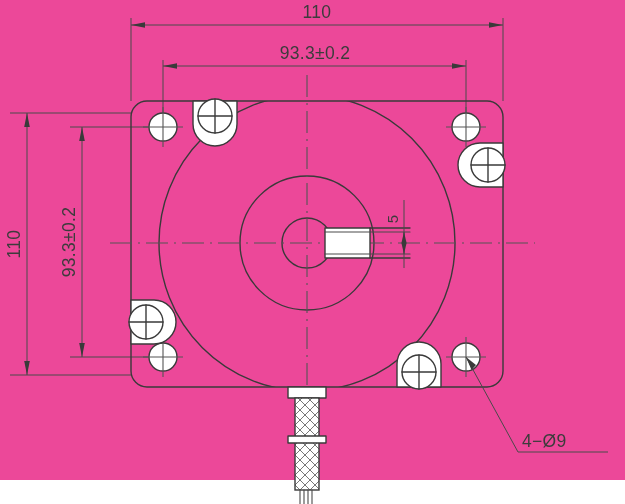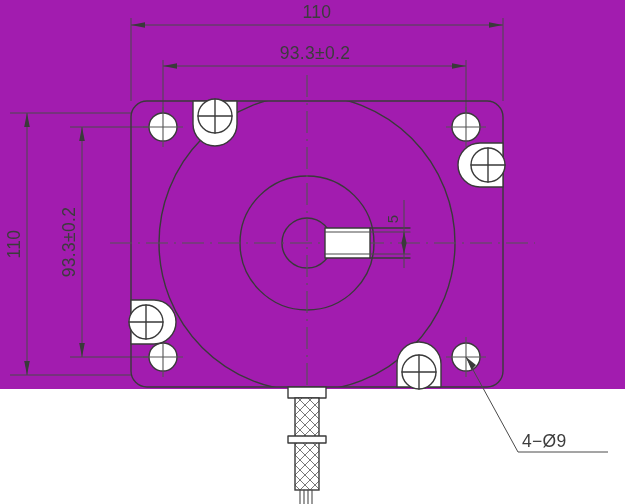--- a/index.html
+++ b/index.html
@@ -9,22 +9,22 @@
   }
   body {
     width: 625px;
     height: 504px;
     overflow: hidden;
     font-family: "Liberation Sans", sans-serif;
   }
   #drawing-root {
     position: relative;
     width: 625px;
-    height: 389px;
-    background: #a21caf;
+    height: 480px;
+    background: #ec4899;
   }
   svg#cad {
     display: block;
     width: 625px;
     height: 504px;
   }
   .outline {
     fill: none;
     stroke: #3a3a3a;
     stroke-width: 1.4;

